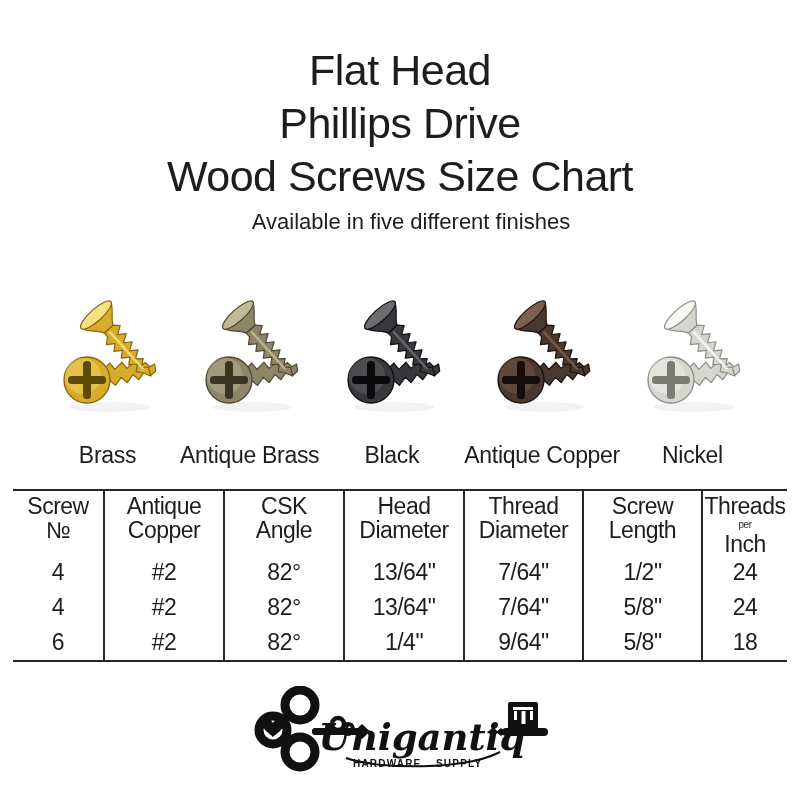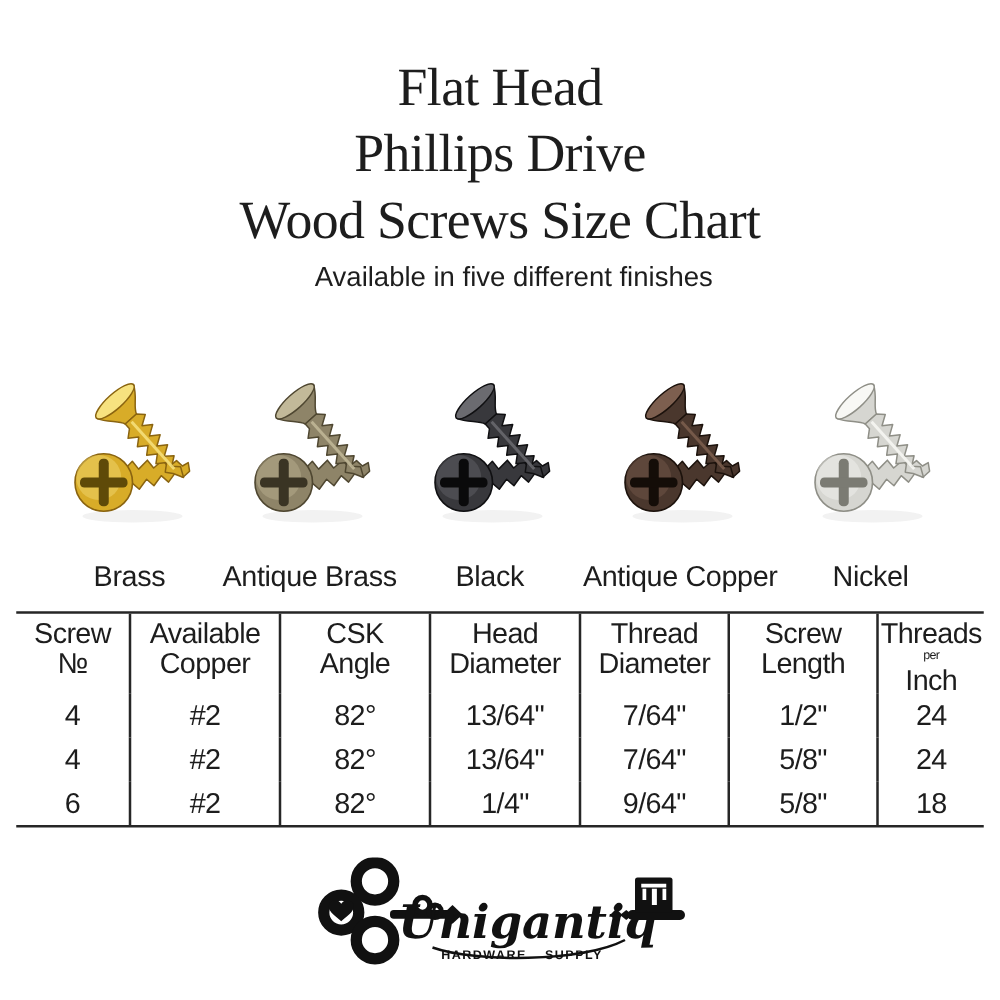--- a/index.html
+++ b/index.html
@@ -3,27 +3,27 @@
 <meta charset="utf-8">
 <style>
   html,body{margin:0;padding:0;}
   body{
     width:800px;height:800px;background:#ffffff;position:relative;overflow:hidden;
     font-family:"Liberation Sans",sans-serif;color:#1d1d1d;
   }
   .canvas{position:absolute;inset:0;}
   .title{
     position:absolute;top:44px;left:0;width:100%;text-align:center;
-    font-size:43px;line-height:53px;letter-spacing:-0.5px;font-weight:normal;margin:0;font-family:Liberation Serif, serif;
+    font-size:43px;line-height:53px;letter-spacing:-0.5px;font-weight:normal;margin:0;
   }
   .subtitle{
     position:absolute;top:209px;left:11px;width:100%;text-align:center;font-size:22px;
   }
   .finishes{position:absolute;top:294px;left:37px;width:726px;display:flex;}
-  .finish{flex:1;display:flex;flex-direction:column;align-items:center;margin:8px;}
+  .finish{flex:1;display:flex;flex-direction:column;align-items:center;margin:2px;}
   .screw-img{width:112px;height:120px;}
   .screw-img svg{width:100%;height:100%;display:block;}
   .finish figcaption{margin-top:26px;font-size:23px;letter-spacing:-0.3px;white-space:nowrap;}
   .size-table{
     position:absolute;top:489px;left:13px;
     display:grid;
     grid-template-columns:92px 120px 120px 120px 119px 119px 84px;
     grid-template-rows:64px 35px 35px 35px;
     border-top:2px solid #262626;border-bottom:2px solid #262626;
   }
@@ -171,21 +171,21 @@
     </figure>
   </div>
 
   <div class="size-table">
 
     <div class="th sep">
       <span>Screw</span>
       <span>№</span>
     </div>
     <div class="th sep">
-      <span>Available</span>
+      <span>Antique</span>
       <span>Copper</span>
     </div>
     <div class="th sep">
       <span>CSK</span>
       <span>Angle</span>
     </div>
     <div class="th sep">
       <span>Head</span>
       <span>Diameter</span>
     </div>

